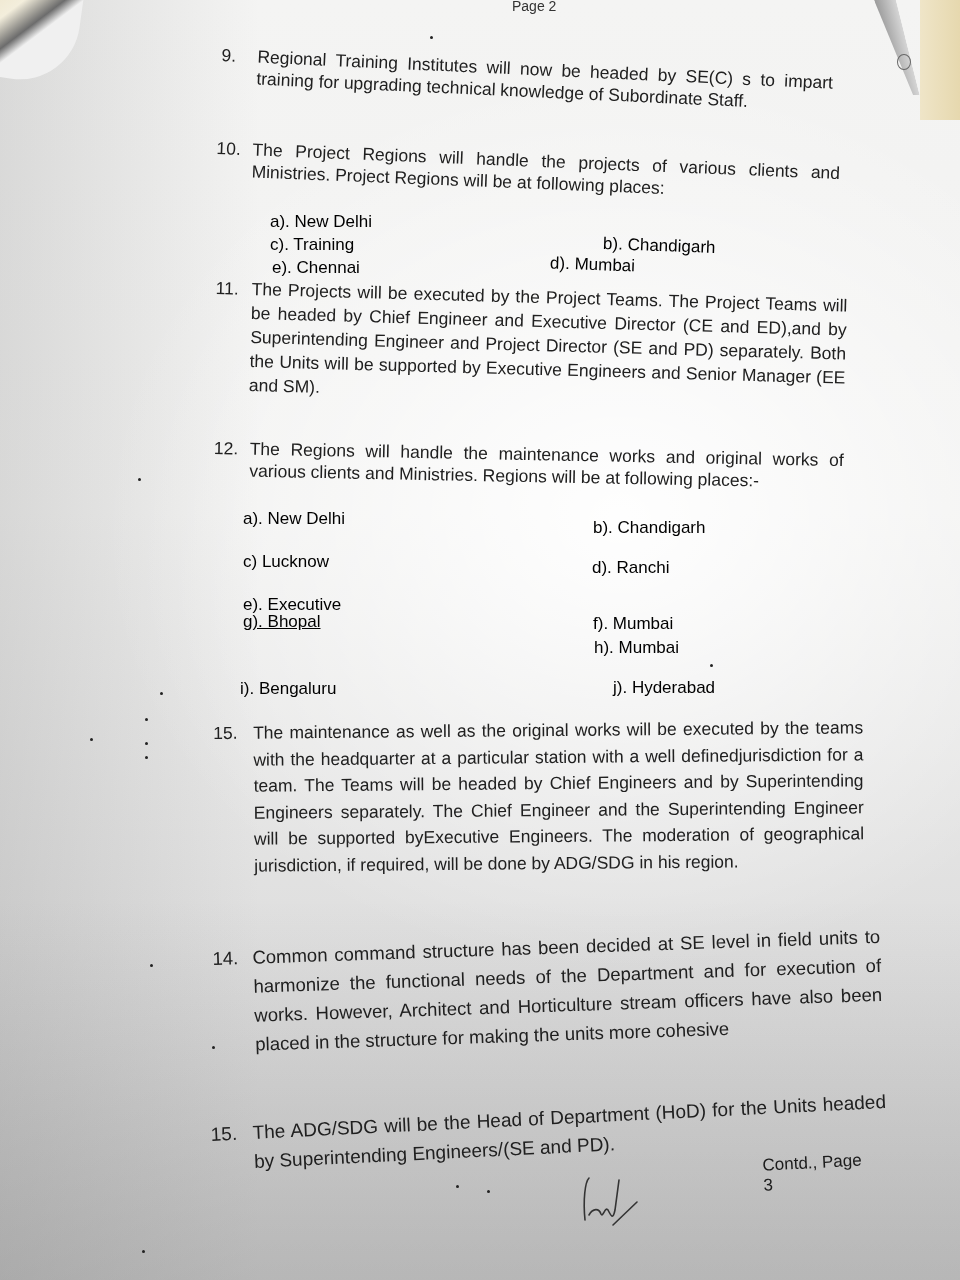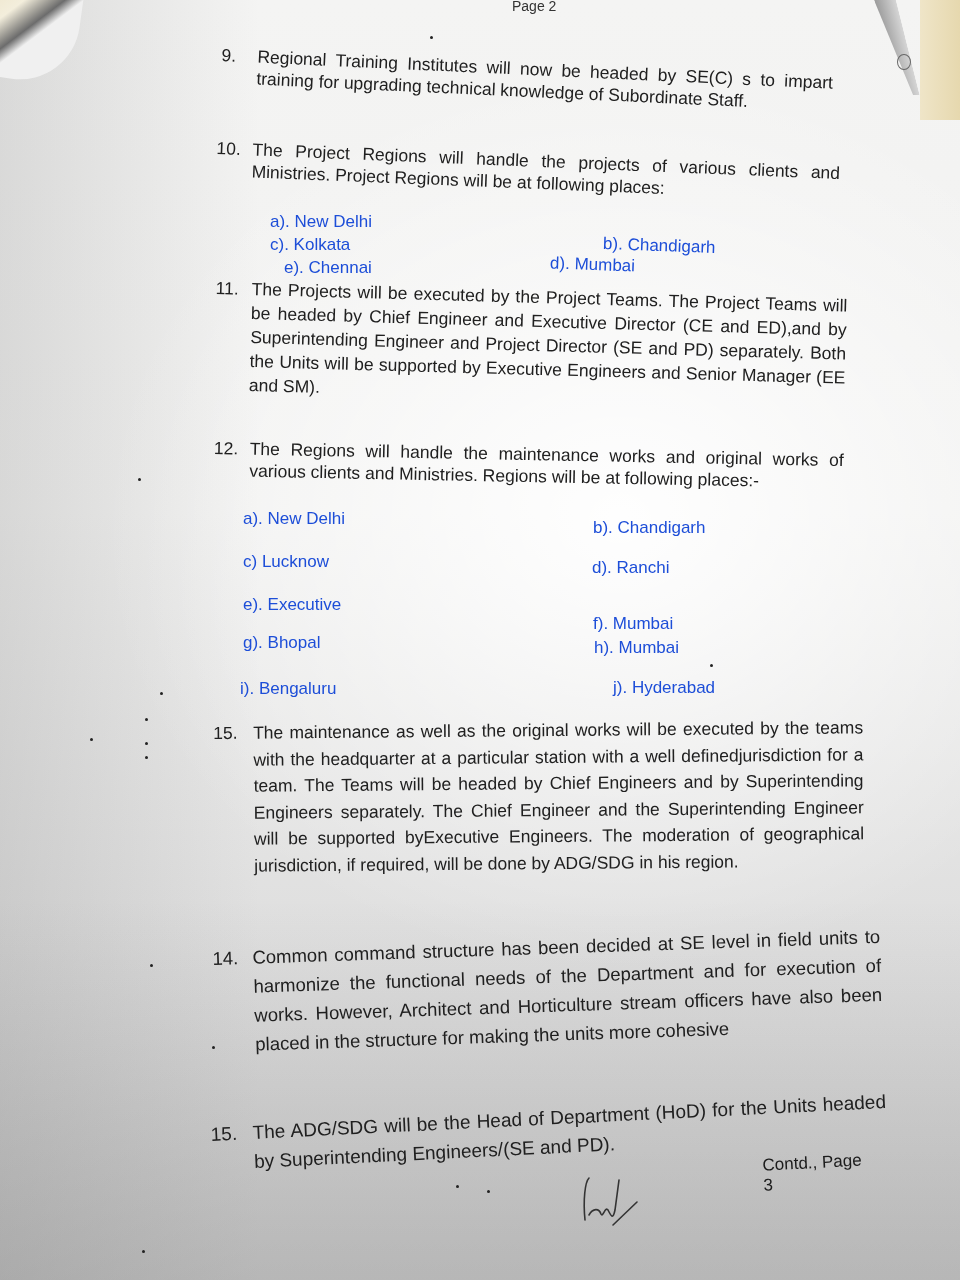--- a/index.html
+++ b/index.html
@@ -86,21 +86,21 @@
     position: absolute;
     left: 0; top: 0;
   }
   .para .body {
     margin-left: 36px;
     text-align: justify;
   }
   .places {
     position: absolute;
     font-size: 17px;
-    color: #1d4ed8;
+    color: #000000;
   }
   .places span {
     position: absolute;
     white-space: nowrap;
   }
   .contd {
     position: absolute;
     left: 763px; top: 1153px;
     font-size: 17px;
     transform: rotate(-3deg);
@@ -137,42 +137,42 @@
     <div class="body">Regional Training Institutes will now be headed by SE(C) s to impart training for upgrading technical knowledge of Subordinate Staff.</div>
   </div>
 
   <div class="para" style="left:217px; top:137px; width:624px; transform:rotate(2.3deg); transform-origin:left top;">
     <span class="num">10.</span>
     <div class="body">The Project Regions will handle the projects of various clients and Ministries. Project Regions will be at following places:</div>
   </div>
   <div class="places" style="left:0; top:0; width:960px; height:300px;">
     <span style="left:270px; top:212px;">a). New Delhi</span>
     <span style="left:603px; top:236px; transform:rotate(2deg);">b). Chandigarh</span>
-    <span style="left:270px; top:235px;">c). Kolkata</span>
+    <span style="left:270px; top:235px;">c). Training</span>
     <span style="left:550px; top:255px; transform:rotate(2deg);">d). Mumbai</span>
-    <span style="left:284px; top:258px;">e). Chennai</span>
+    <span style="left:272px; top:258px;">e). Chennai</span>
   </div>
 
   <div class="para" style="left:216px; top:276px; width:632px; line-height:24px; transform:rotate(1.6deg); transform-origin:left top;">
     <span class="num">11.</span>
     <div class="body">The Projects will be executed by the Project Teams. The Project Teams will be headed by Chief Engineer and Executive Director (CE and ED),and by Superintending Engineer and Project Director (SE and PD) separately. Both the Units will be supported by Executive Engineers and Senior Manager (EE and SM).</div>
   </div>
 
   <div class="para" style="left:214px; top:437px; width:630px; transform:rotate(1.1deg); transform-origin:left top;">
     <span class="num">12.</span>
     <div class="body">The Regions will handle the maintenance works and original works of various clients and Ministries. Regions will be at following places:-</div>
   </div>
   <div class="places" style="left:0; top:0; width:960px; height:720px;">
     <span style="left:243px; top:509px;">a). New Delhi</span>
     <span style="left:593px; top:518px;">b). Chandigarh</span>
     <span style="left:243px; top:552px;">c) Lucknow</span>
     <span style="left:592px; top:558px;">d). Ranchi</span>
     <span style="left:243px; top:595px;">e). Executive</span>
     <span style="left:593px; top:598px;margin-top:16px;">f). Mumbai</span>
-    <span style="left:243px; top:633px;">g). Bhopal</span>
+    <span style="left:243px; top:612px;text-decoration:underline;">g). Bhopal</span>
     <span style="left:594px; top:638px;">h). Mumbai</span>
     <span style="left:240px; top:679px;">i). Bengaluru</span>
     <span style="left:596px; top:678px;margin-left:17px;">j). Hyderabad</span>
   </div>
 
   <div class="para" style="left:213px; top:720px; width:650px; line-height:26.5px; transform:rotate(-0.5deg); transform-origin:left top;">
     <span class="num">15.</span>
     <div class="body" style="margin-left:40px;">The maintenance as well as the original works will be executed by the teams with the headquarter at a particular station with a well definedjurisdiction for a team. The Teams will be headed by Chief Engineers and by Superintending Engineers separately. The Chief Engineer and the Superintending Engineer will be supported byExecutive Engineers. The moderation of geographical jurisdiction, if required, will be done by ADG/SDG in his region.</div>
   </div>
 

